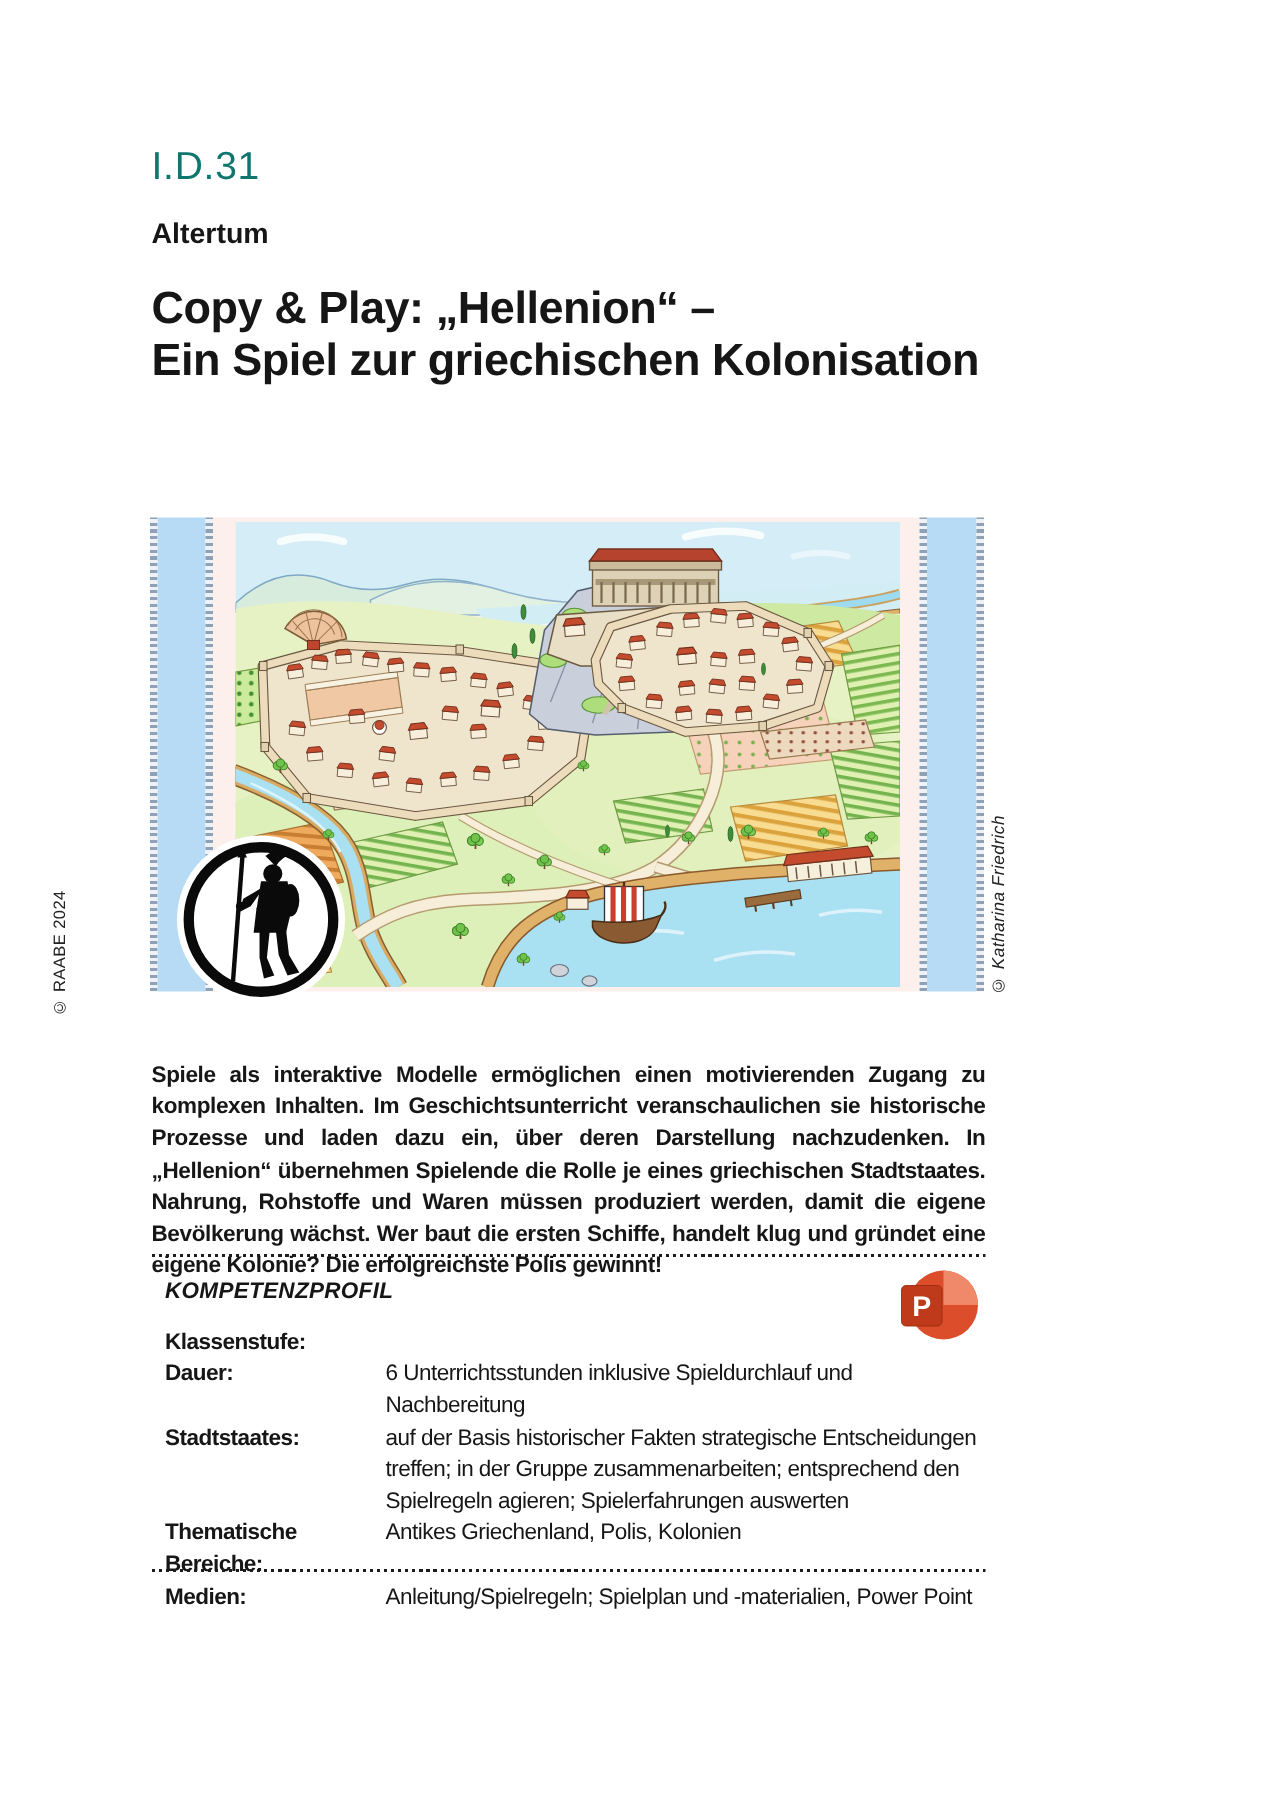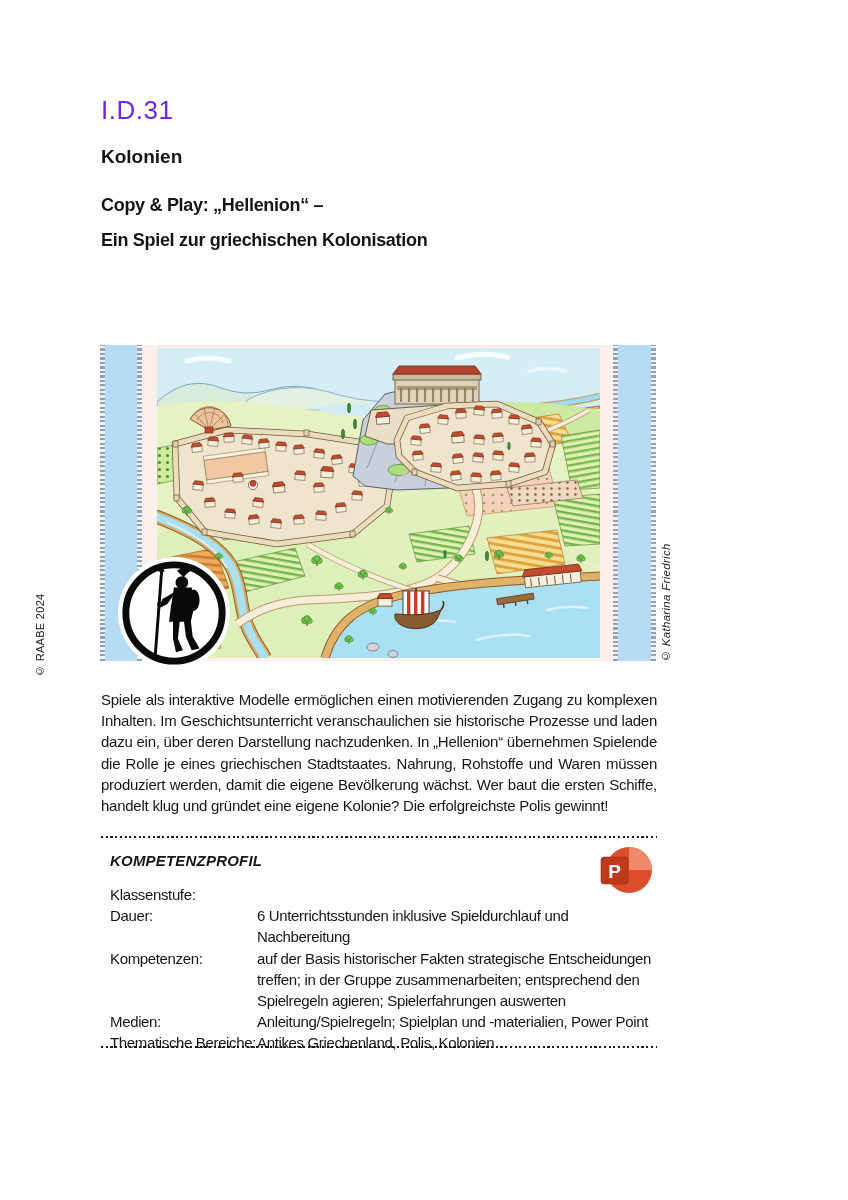--- a/index.html
+++ b/index.html
@@ -1,53 +1,53 @@
 <!DOCTYPE html>
 <html><head>
 <meta charset="utf-8">
 <style>
   html,body{margin:0;padding:0;background:#fff;}
   .page{position:relative;width:848px;height:1200px;background:#fff;overflow:hidden;
         font-family:"Liberation Sans",sans-serif;color:#161616;}
-  .code{position:absolute;left:101px;top:95px;font-size:26px;font-weight:500;color:#6d28d9;letter-spacing:.5px;}
+  .code{position:absolute;left:101px;top:95px;font-size:26px;font-weight:500;color:#0f766e;letter-spacing:.5px;}
   .category{position:absolute;left:101px;top:146px;font-size:19px;font-weight:700;}
-  .title{position:absolute;left:101px;top:188px;font-size:18px;font-weight:700;line-height:35px;letter-spacing:-.3px;}
+  .title{position:absolute;left:101px;top:188px;font-size:30px;font-weight:700;line-height:35px;letter-spacing:-.3px;}
   .authors{position:absolute;left:101px;top:286px;font-size:15px;line-height:21px;letter-spacing:-.2px;}
   .rot{position:absolute;writing-mode:vertical-rl;transform:rotate(180deg);font-size:11px;color:#222;
        letter-spacing:.3px;white-space:nowrap;}
   .rot-left{left:34px;top:545px;height:132px;}
   .rot-right{left:660px;top:536px;height:126px;font-style:italic;font-size:11.5px;}
   .figure{position:absolute;left:100px;top:345px;width:556px;height:316px;}
   .band{position:absolute;top:0;bottom:0;display:flex;}
   .band-left{left:0;width:42px;}
   .band-right{right:0;width:43px;}
   .mosaic{width:5px;height:100%;
     background:repeating-linear-gradient(0deg,#8fa2b5 0 2px,#eef2f6 2px 4.5px);}
   .blue{flex:1;height:100%;background:#b7dbf4;}
   .mat{position:absolute;left:42px;right:43px;top:0;bottom:0;background:#fdf0ec;}
   .art{position:absolute;left:57px;top:3px;}
   .badge{position:absolute;left:17px;top:211px;}
-  .intro{position:absolute;left:101px;top:689px;width:556px;font-size:15px;line-height:21.2px;
-         text-align:justify;letter-spacing:-.25px;}
+  .intro{position:absolute;left:101px;top:706px;width:556px;font-size:15px;line-height:21.2px;
+         text-align:justify;letter-spacing:-.25px;font-weight:bold;}
   .dotted{position:absolute;left:101px;width:556px;height:2px;
           background-image:repeating-linear-gradient(90deg,#1c1c1c 0 2.1px,transparent 2.1px 4.7px);}
   .dot-top{top:836px;} .dot-bottom{top:1046px;}
   .profile-heading{position:absolute;left:110px;top:852px;font-size:15px;font-weight:700;letter-spacing:.2px;font-style:italic;}
   .ppt{position:absolute;left:600px;top:844px;}
   .profile-rows{position:absolute;left:110px;top:884px;width:547px;font-size:15px;line-height:21.2px;letter-spacing:-.35px;}
   .profile-row{display:grid;grid-template-columns:147px 1fr;}
-  .profile-row .lbl{font-weight:400;}
+  .profile-row .lbl{font-weight:700;}
 </style>
 </head>
 <body>
 
 <div class="page">
 
   <div class="code">I.D.31</div>
-  <div class="category">Kolonien</div>
+  <div class="category">Altertum</div>
   <div class="title">
     <div>Copy &amp; Play: „Hellenion“ –</div>
     <div>Ein Spiel zur griechischen Kolonisation</div>
   </div>
 
   <div class="rot rot-left">© RAABE 2024</div>
   <div class="rot rot-right">© Katharina Friedrich</div>
 
   <div class="figure">
     <div class="mat"></div>
@@ -393,27 +393,27 @@
 
   <div class="profile-rows">
     <div class="profile-row">
       <span class="lbl">Klassenstufe:</span>
     </div>
     <div class="profile-row">
       <span class="lbl">Dauer:</span>
       <span class="val">6 Unterrichtsstunden inklusive Spieldurchlauf und Nachbereitung</span>
     </div>
     <div class="profile-row">
-      <span class="lbl">Kompetenzen:</span>
+      <span class="lbl">Stadtstaates:</span>
       <span class="val">auf der Basis historischer Fakten strategische Entscheidungen treffen; in der Gruppe zusammenarbeiten; entsprechend den Spielregeln agieren; Spielerfahrungen auswerten</span>
+    </div>
+    <div class="profile-row">
+      <span class="lbl">Thematische Bereiche:</span>
+      <span class="val">Antikes Griechenland, Polis, Kolonien</span>
     </div>
     <div class="profile-row">
       <span class="lbl">Medien:</span>
       <span class="val">Anleitung/Spielregeln; Spielplan und -materialien, Power Point</span>
     </div>
-    <div class="profile-row">
-      <span class="lbl">Thematische Bereiche:</span>
-      <span class="val">Antikes Griechenland, Polis, Kolonien</span>
-    </div>
   </div>
 
   <div class="dotted dot-bottom"></div>
 </div>
 
 </body></html>

